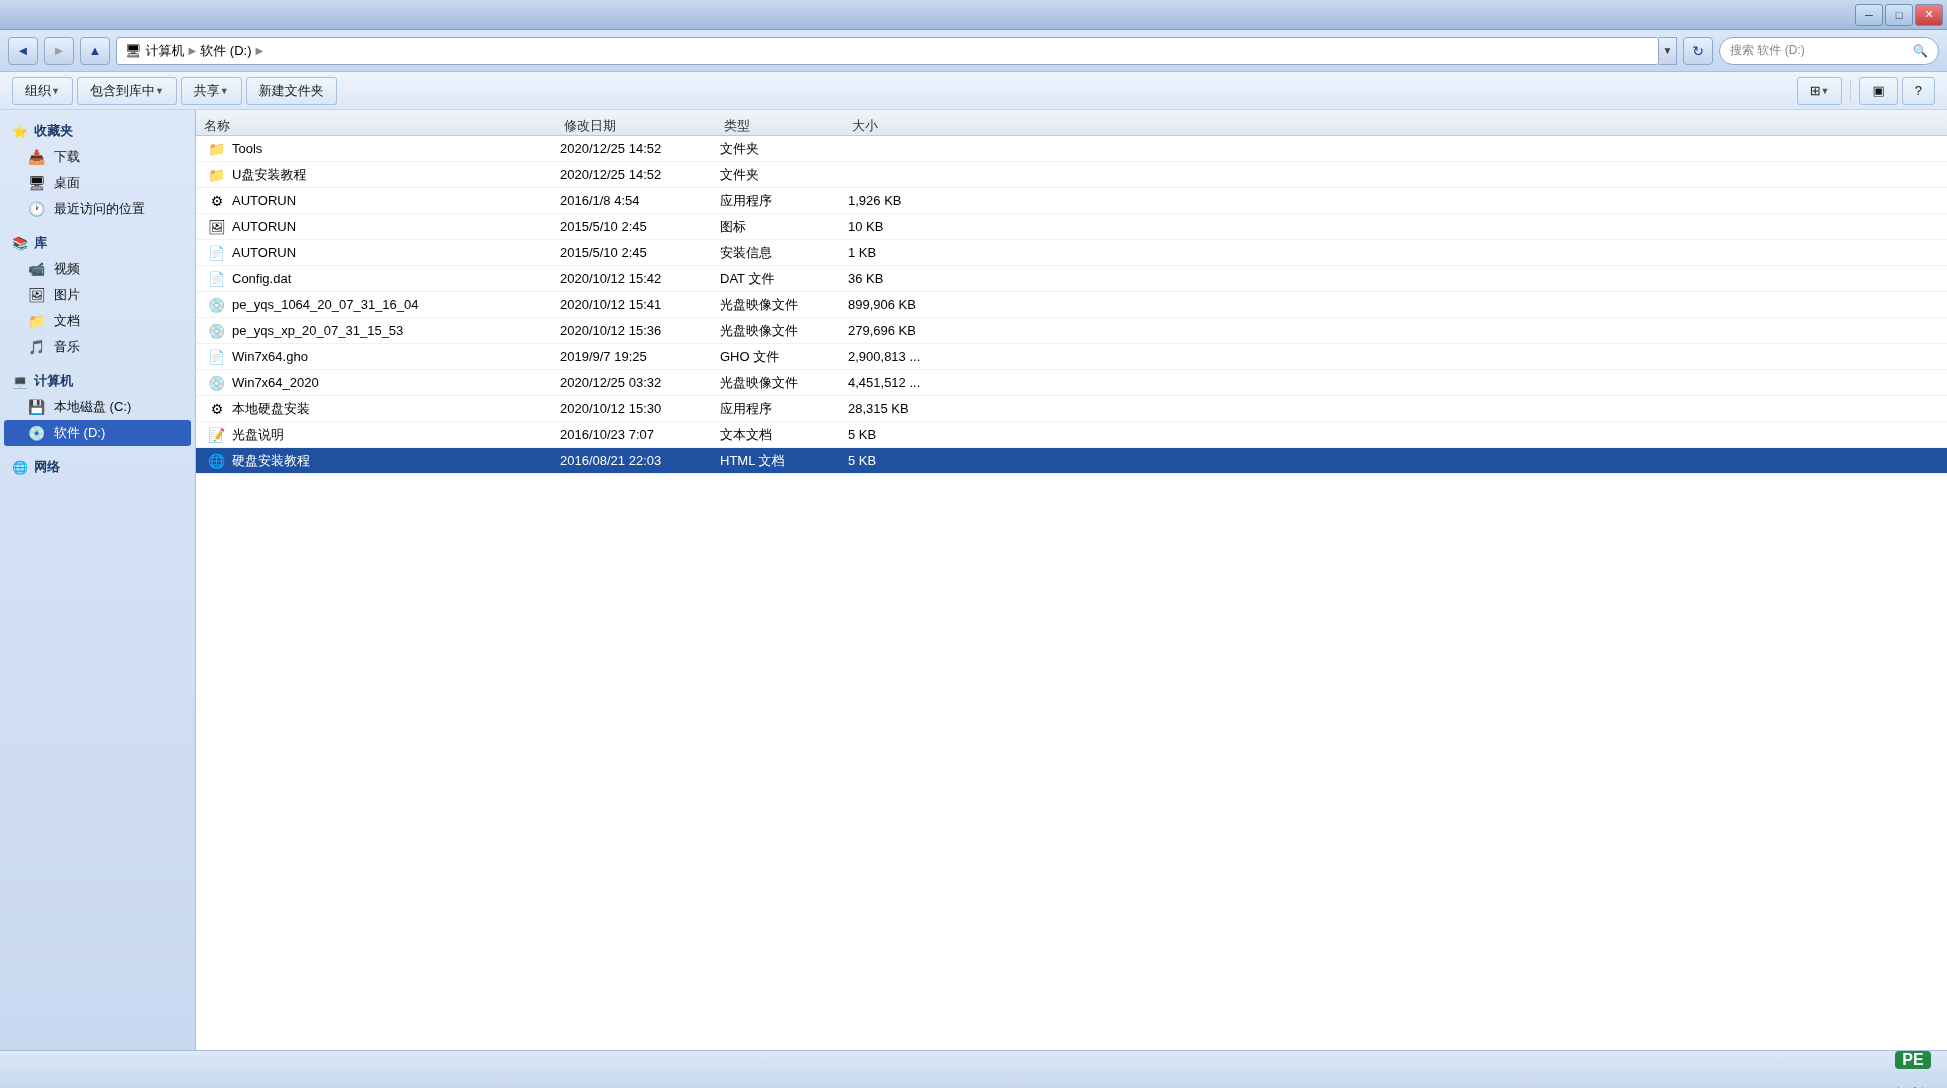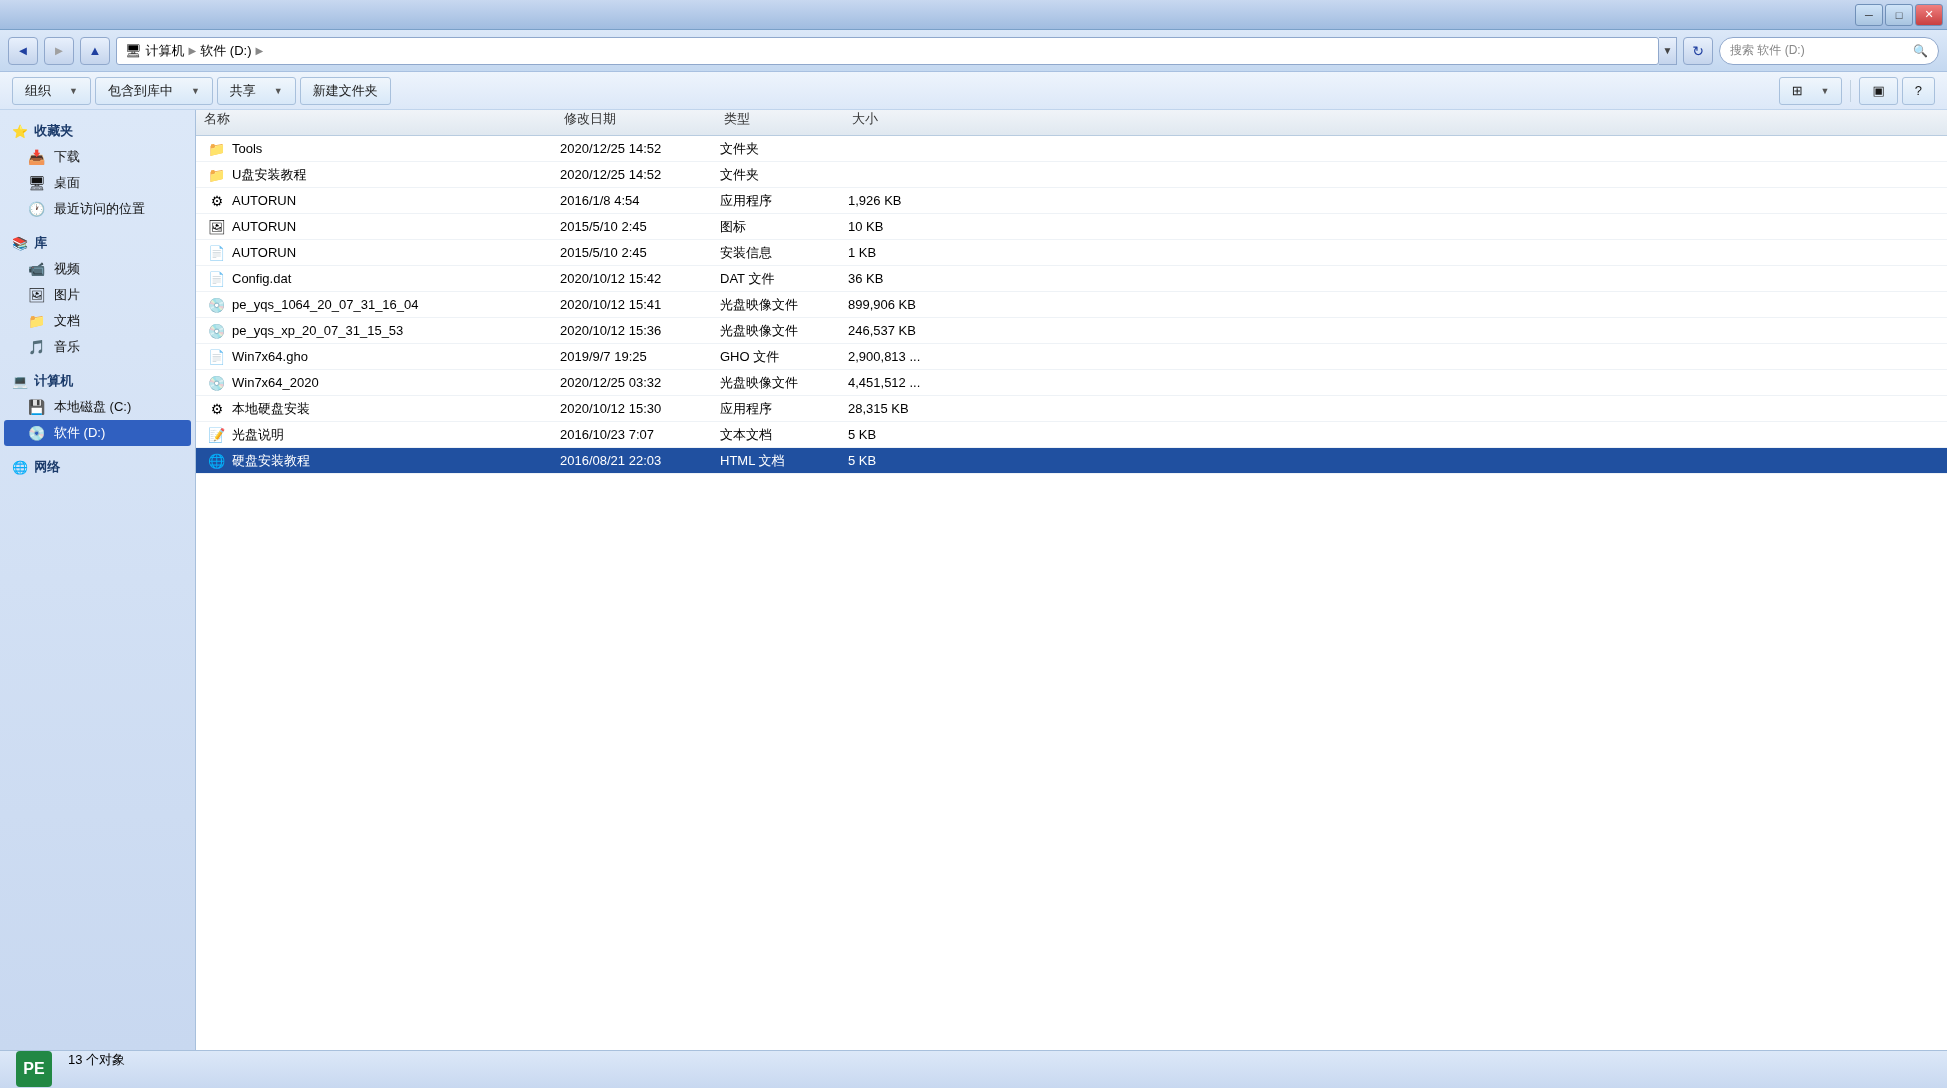--- a/index.html
+++ b/index.html
@@ -134,21 +134,21 @@
     }
     .toolbar-btn {
       height: 28px;
       padding: 0 12px;
       background: linear-gradient(to bottom, #f0f6fc, #d8e8f8);
       border: 1px solid #a8c0dc;
       border-radius: 3px;
       cursor: pointer;
       display: flex;
       align-items: center;
-      gap: 18px;
+      gap: 0;
       font-size: 13px;
       color: #1a1a1a;
     }
     .toolbar-btn .dropdown-arrow { font-size: 9px; color: #555; }
     .toolbar-separator { width: 1px; height: 22px; background: #c0d0e0; margin: 0 4px; }
 
     
     .main-layout {
       display: flex;
       height: calc(1088px - 30px - 42px - 38px - 38px);
@@ -202,21 +202,21 @@
 
     
     .file-area {
       flex: 1;
       display: flex;
       flex-direction: column;
       overflow: hidden;
     }
     .column-header {
       display: flex;
-      align-items: flex-start;
+      align-items: flex-end;
       height: 26px;
       background: linear-gradient(to bottom, #f0f4f8, #e0e8f0);
       border-bottom: 1px solid #b8cce0;
       padding: 0 4px;
       font-size: 13px;
       color: #333;
       user-select: none;
     }
     .col-name { width: 360px; padding-left: 8px; flex-shrink: 0; }
     .col-date { width: 160px; flex-shrink: 0; }
@@ -256,24 +256,25 @@
       font-size: 14px;
       flex-shrink: 0;
     }
 
     
     .statusbar {
       height: 38px;
       background: linear-gradient(to bottom, #dce8f8, #c8d8f0);
       border-top: 1px solid #a8c0dc;
       display: flex;
-      align-items: flex-start;
+      align-items: flex-end;
       padding: 0 16px;
       gap: 16px;
       font-size: 13px;
+      flex-direction: column;
     }
     .status-logo {
       width: 36px;
       height: 36px;
       background: #228844;
       border-radius: 4px;
       display: flex;
       align-items: center;
       justify-content: center;
       color: white;
@@ -495,21 +496,21 @@
     <div class="col-type">光盘映像文件</div>
     <div class="col-size">899,906 KB</div>
   </div>
         <div class="file-row">
     <div class="col-name">
       <span class="file-icon">💿</span>
       <span>pe_yqs_xp_20_07_31_15_53</span>
     </div>
     <div class="col-date">2020/10/12 15:36</div>
     <div class="col-type">光盘映像文件</div>
-    <div class="col-size">246,537 KB</div>
+    <div class="col-size">279,696 KB</div>
   </div>
         <div class="file-row">
     <div class="col-name">
       <span class="file-icon">📄</span>
       <span>Win7x64.gho</span>
     </div>
     <div class="col-date">2019/9/7 19:25</div>
     <div class="col-type">GHO 文件</div>
     <div class="col-size">2,900,813 ...</div>
   </div>

